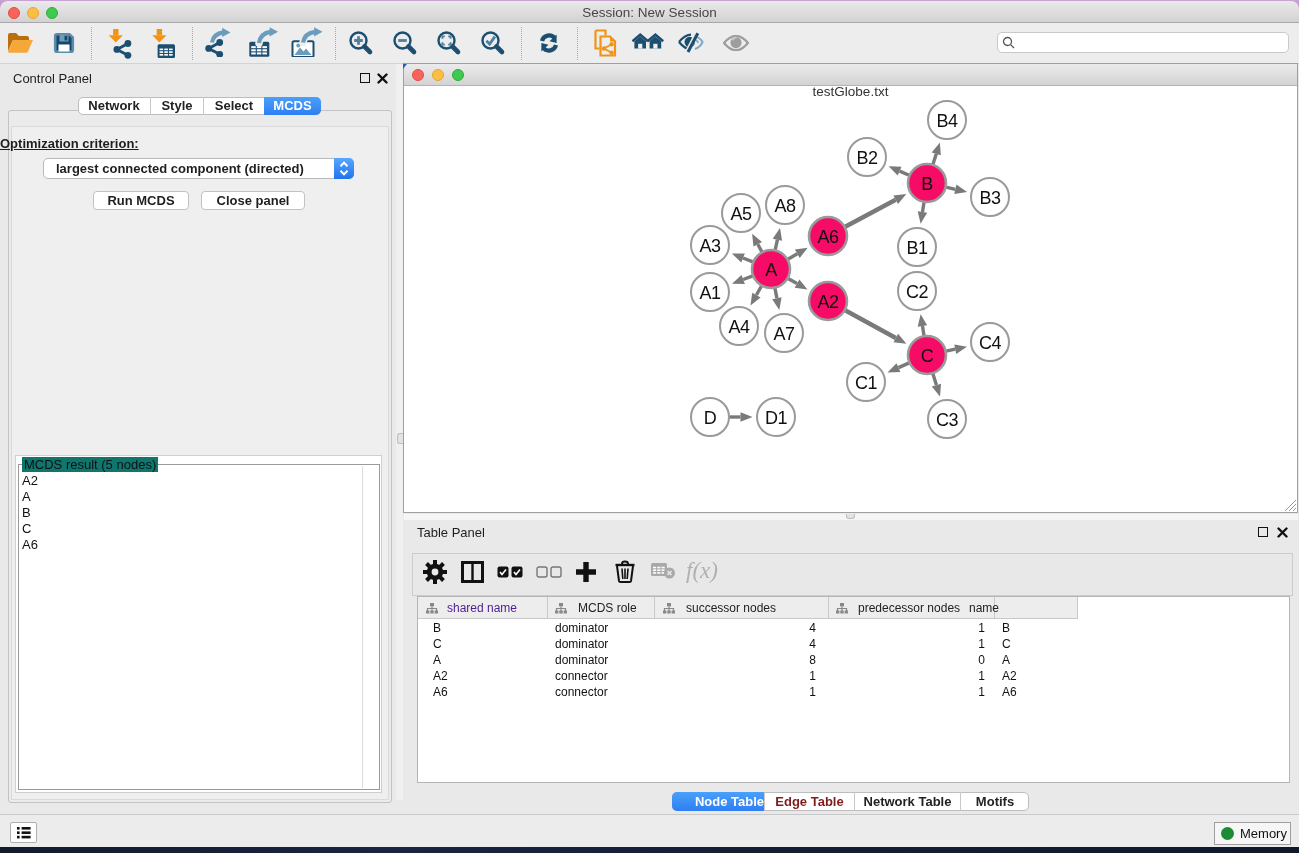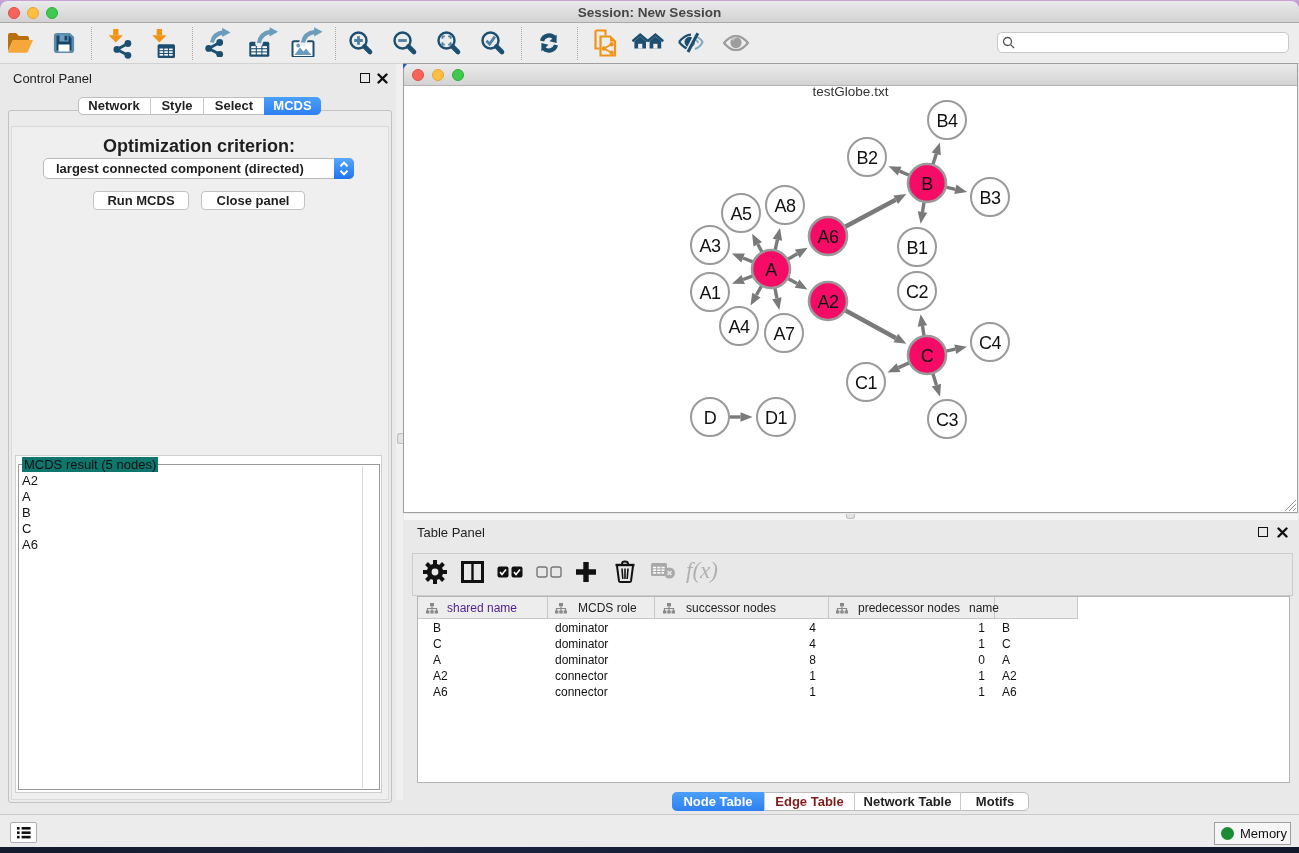--- a/index.html
+++ b/index.html
@@ -4,21 +4,21 @@
 html,body{width:1299px;height:853px;overflow:hidden;}
 body{font-family:"Liberation Sans",sans-serif;position:relative;background:#e9e9e9;}
 .abs{position:absolute;}
 .txt{position:absolute;white-space:nowrap;}
 </style></head><body>
 <div class="abs" style="left:0;top:0;width:1299px;height:10px;background:linear-gradient(#c7a3d6,#b48cc6);"></div>
 <div class="abs" style="left:0;top:1px;width:1299px;height:22px;background:linear-gradient(#eaeaea,#d2d2d2);border-bottom:1px solid #a9a9a9;border-radius:8px 8px 0 0;"></div>
 <div class="abs" style="left:8px;top:7px;width:12px;height:12px;border-radius:50%;background:#f7645c;border:1px solid #e24b43;"></div>
 <div class="abs" style="left:27px;top:7px;width:12px;height:12px;border-radius:50%;background:#fbbf44;border:1px solid #e8a530;"></div>
 <div class="abs" style="left:46px;top:7px;width:12px;height:12px;border-radius:50%;background:#3fc950;border:1px solid #2eaf3d;"></div>
-<div class="txt" style="left:0;top:5px;width:1299px;text-align:center;font-size:13.5px;color:#464646;font-weight:bold;">Session: New Session</div>
+<div class="txt" style="left:0;top:5px;width:1299px;text-align:center;font-size:13.5px;color:#464646;">Session: New Session</div>
 <div class="abs" style="left:0;top:23px;width:1299px;height:41px;background:#ededed;border-bottom:1px solid #d2d2d2;"></div>
 <div class="abs" style="left:91px;top:27px;width:0;height:33px;border-left:1px dotted #a8a8a8;"></div>
 <div class="abs" style="left:192px;top:27px;width:0;height:33px;border-left:1px dotted #a8a8a8;"></div>
 <div class="abs" style="left:335px;top:27px;width:0;height:33px;border-left:1px dotted #a8a8a8;"></div>
 <div class="abs" style="left:521px;top:27px;width:0;height:33px;border-left:1px dotted #a8a8a8;"></div>
 <div class="abs" style="left:577px;top:27px;width:0;height:33px;border-left:1px dotted #a8a8a8;"></div>
 <svg style="position:absolute;left:6px;top:31px;" width="28" height="24" viewBox="0 0 28 24">
     <path d="M2 20 L2 4 Q2 2 4 2 L10 2 L13 5 L21 5 Q23 5 23 7 L23 9 L7 9 Z" fill="#b96f0b"></path>
     <path d="M2 20.5 L7 9 L27 9 L22 20.5 Q21.6 21.8 20 21.8 L3.6 21.8 Q2 21.8 2 20.5 Z" fill="#f6a73a"></path>
   </svg>
@@ -150,21 +150,21 @@
 <svg class="abs" style="left:377px;top:73px;" width="11" height="11" viewBox="0 0 11 11">
     <path d="M1.5 1.5 L9.5 9.5 M9.5 1.5 L1.5 9.5" stroke="#111" stroke-width="2.4" stroke-linecap="round"></path>
   </svg>
 <div class="abs" style="left:8px;top:110px;width:384px;height:693px;background:#ebebeb;border:1px solid #c3c3c3;border-radius:3px;"></div>
 <div class="abs" style="left:11px;top:126px;width:378px;height:674px;background:#efefef;border:1px solid #dadada;"></div>
 <div class="abs" style="left:78px;top:97px;width:243px;height:18px;background:#fff;border:1px solid #bdbdbd;border-radius:5px;"></div>
 <div class="txt" style="left:78px;top:97px;width:72px;height:18px;line-height:18px;text-align:center;font-size:13px;font-weight:bold;color:#222;">Network</div>
 <div class="txt" style="left:150px;top:97px;width:53px;height:18px;line-height:18px;text-align:center;font-size:13px;font-weight:bold;color:#222;border-left:1px solid #c8c8c8;">Style</div>
 <div class="txt" style="left:203px;top:97px;width:61px;height:18px;line-height:18px;text-align:center;font-size:13px;font-weight:bold;color:#222;border-left:1px solid #c8c8c8;">Select</div>
 <div class="txt" style="left:264px;top:97px;width:57px;height:18px;line-height:18px;text-align:center;font-size:13px;font-weight:bold;background:linear-gradient(#4aa0fa,#2e7ff2);color:#fff;border-radius:0 5px 5px 0;">MCDS</div>
-<div class="txt" style="left:0px;top:136px;width:398px;text-align:center;font-size:18px;font-weight:bold;color:#1e1e1e;">Optimization criterion:</div>
+<div class="txt" style="left:0px;top:136px;width:398px;text-align:left;font-size:13px;font-weight:bold;color:#1e1e1e;text-decoration:underline;">Optimization criterion:</div>
 <div class="abs" style="left:43px;top:158px;width:311px;height:21px;background:#fff;border:1px solid #b9b9b9;border-radius:5px;"></div>
 <div class="abs" style="left:334px;top:158px;width:20px;height:21px;background:linear-gradient(#59a7fd,#2173ee);border-radius:0 5px 5px 0;"></div>
 <svg class="abs" style="left:338px;top:161px;" width="12" height="15" viewBox="0 0 12 15">
     <path d="M2.5 5.2 L6 1.6 L9.5 5.2 M2.5 9.8 L6 13.4 L9.5 9.8" fill="none" stroke="#fff" stroke-width="2"></path>
   </svg>
 <div class="txt" style="left:56px;top:161px;font-size:13px;font-weight:bold;color:#1e1e1e;">largest connected component (directed)</div>
 <div class="abs" style="left:93px;top:191px;width:96px;height:19px;background:#fff;border:1px solid #c2c2c2;border-radius:4px;"></div>
 <div class="txt" style="left:93px;top:193px;width:96px;text-align:center;font-size:13px;font-weight:bold;color:#1e1e1e;">Run MCDS</div>
 <div class="abs" style="left:201px;top:191px;width:104px;height:19px;background:#fff;border:1px solid #c2c2c2;border-radius:4px;"></div>
 <div class="txt" style="left:201px;top:193px;width:104px;text-align:center;font-size:13px;font-weight:bold;color:#1e1e1e;">Close panel</div>
@@ -396,21 +396,21 @@
 <div class="txt" style="left:555px;top:669px;font-size:12px;color:#111;">connector</div>
 <div class="txt" style="left:700px;top:669px;width:116px;text-align:right;font-size:12px;color:#111;">1</div>
 <div class="txt" style="left:869px;top:669px;width:116px;text-align:right;font-size:12px;color:#111;">1</div>
 <div class="txt" style="left:1002px;top:669px;font-size:12px;color:#111;">A2</div>
 <div class="txt" style="left:433px;top:685px;font-size:12px;color:#111;">A6</div>
 <div class="txt" style="left:555px;top:685px;font-size:12px;color:#111;">connector</div>
 <div class="txt" style="left:700px;top:685px;width:116px;text-align:right;font-size:12px;color:#111;">1</div>
 <div class="txt" style="left:869px;top:685px;width:116px;text-align:right;font-size:12px;color:#111;">1</div>
 <div class="txt" style="left:1002px;top:685px;font-size:12px;color:#111;">A6</div>
 <div class="abs" style="left:672px;top:792px;width:357px;height:19px;background:#fff;border:1px solid #bdbdbd;border-radius:5px;"></div>
-<div class="txt" style="left:672px;top:792px;width:92px;height:19px;line-height:19px;text-align:center;font-size:13px;font-weight:bold;background:linear-gradient(#4aa0fa,#2e7ff2);color:#fff;border-radius:5px 0 0 5px;">Node Table</div>
+<div class="txt" style="left:672px;top:792px;width:92px;height:19px;line-height:19px;text-align:right;font-size:13px;font-weight:bold;background:linear-gradient(#4aa0fa,#2e7ff2);color:#fff;border-radius:5px 0 0 5px;">Node Table</div>
 <div class="txt" style="left:764px;top:792px;width:90px;height:19px;line-height:19px;text-align:center;font-size:13px;font-weight:bold;color:#7f1d1d;border-left:1px solid #c8c8c8;">Edge Table</div>
 <div class="txt" style="left:854px;top:792px;width:106px;height:19px;line-height:19px;text-align:center;font-size:13px;font-weight:bold;color:#222;border-left:1px solid #c8c8c8;">Network Table</div>
 <div class="txt" style="left:960px;top:792px;width:69px;height:19px;line-height:19px;text-align:center;font-size:13px;font-weight:bold;color:#222;border-left:1px solid #c8c8c8;">Motifs</div>
 <div class="abs" style="left:0;top:814px;width:1299px;height:33px;background:#ececec;border-top:1px solid #c9c9c9;"></div>
 <div class="abs" style="left:10px;top:822px;width:27px;height:21px;background:#fdfdfd;border:1px solid #b0b0b0;border-radius:2px;"></div>
 <svg style="position:absolute;left:17px;top:827px;" width="14" height="12" viewBox="0 0 14 12">
     <g transform="translate(0 0.0)">
       <rect x="0" y="0" width="2.6" height="2.6" fill="#111"></rect>
       <rect x="4.6" y="0" width="9" height="2.6" fill="#111"></rect>
     </g>

